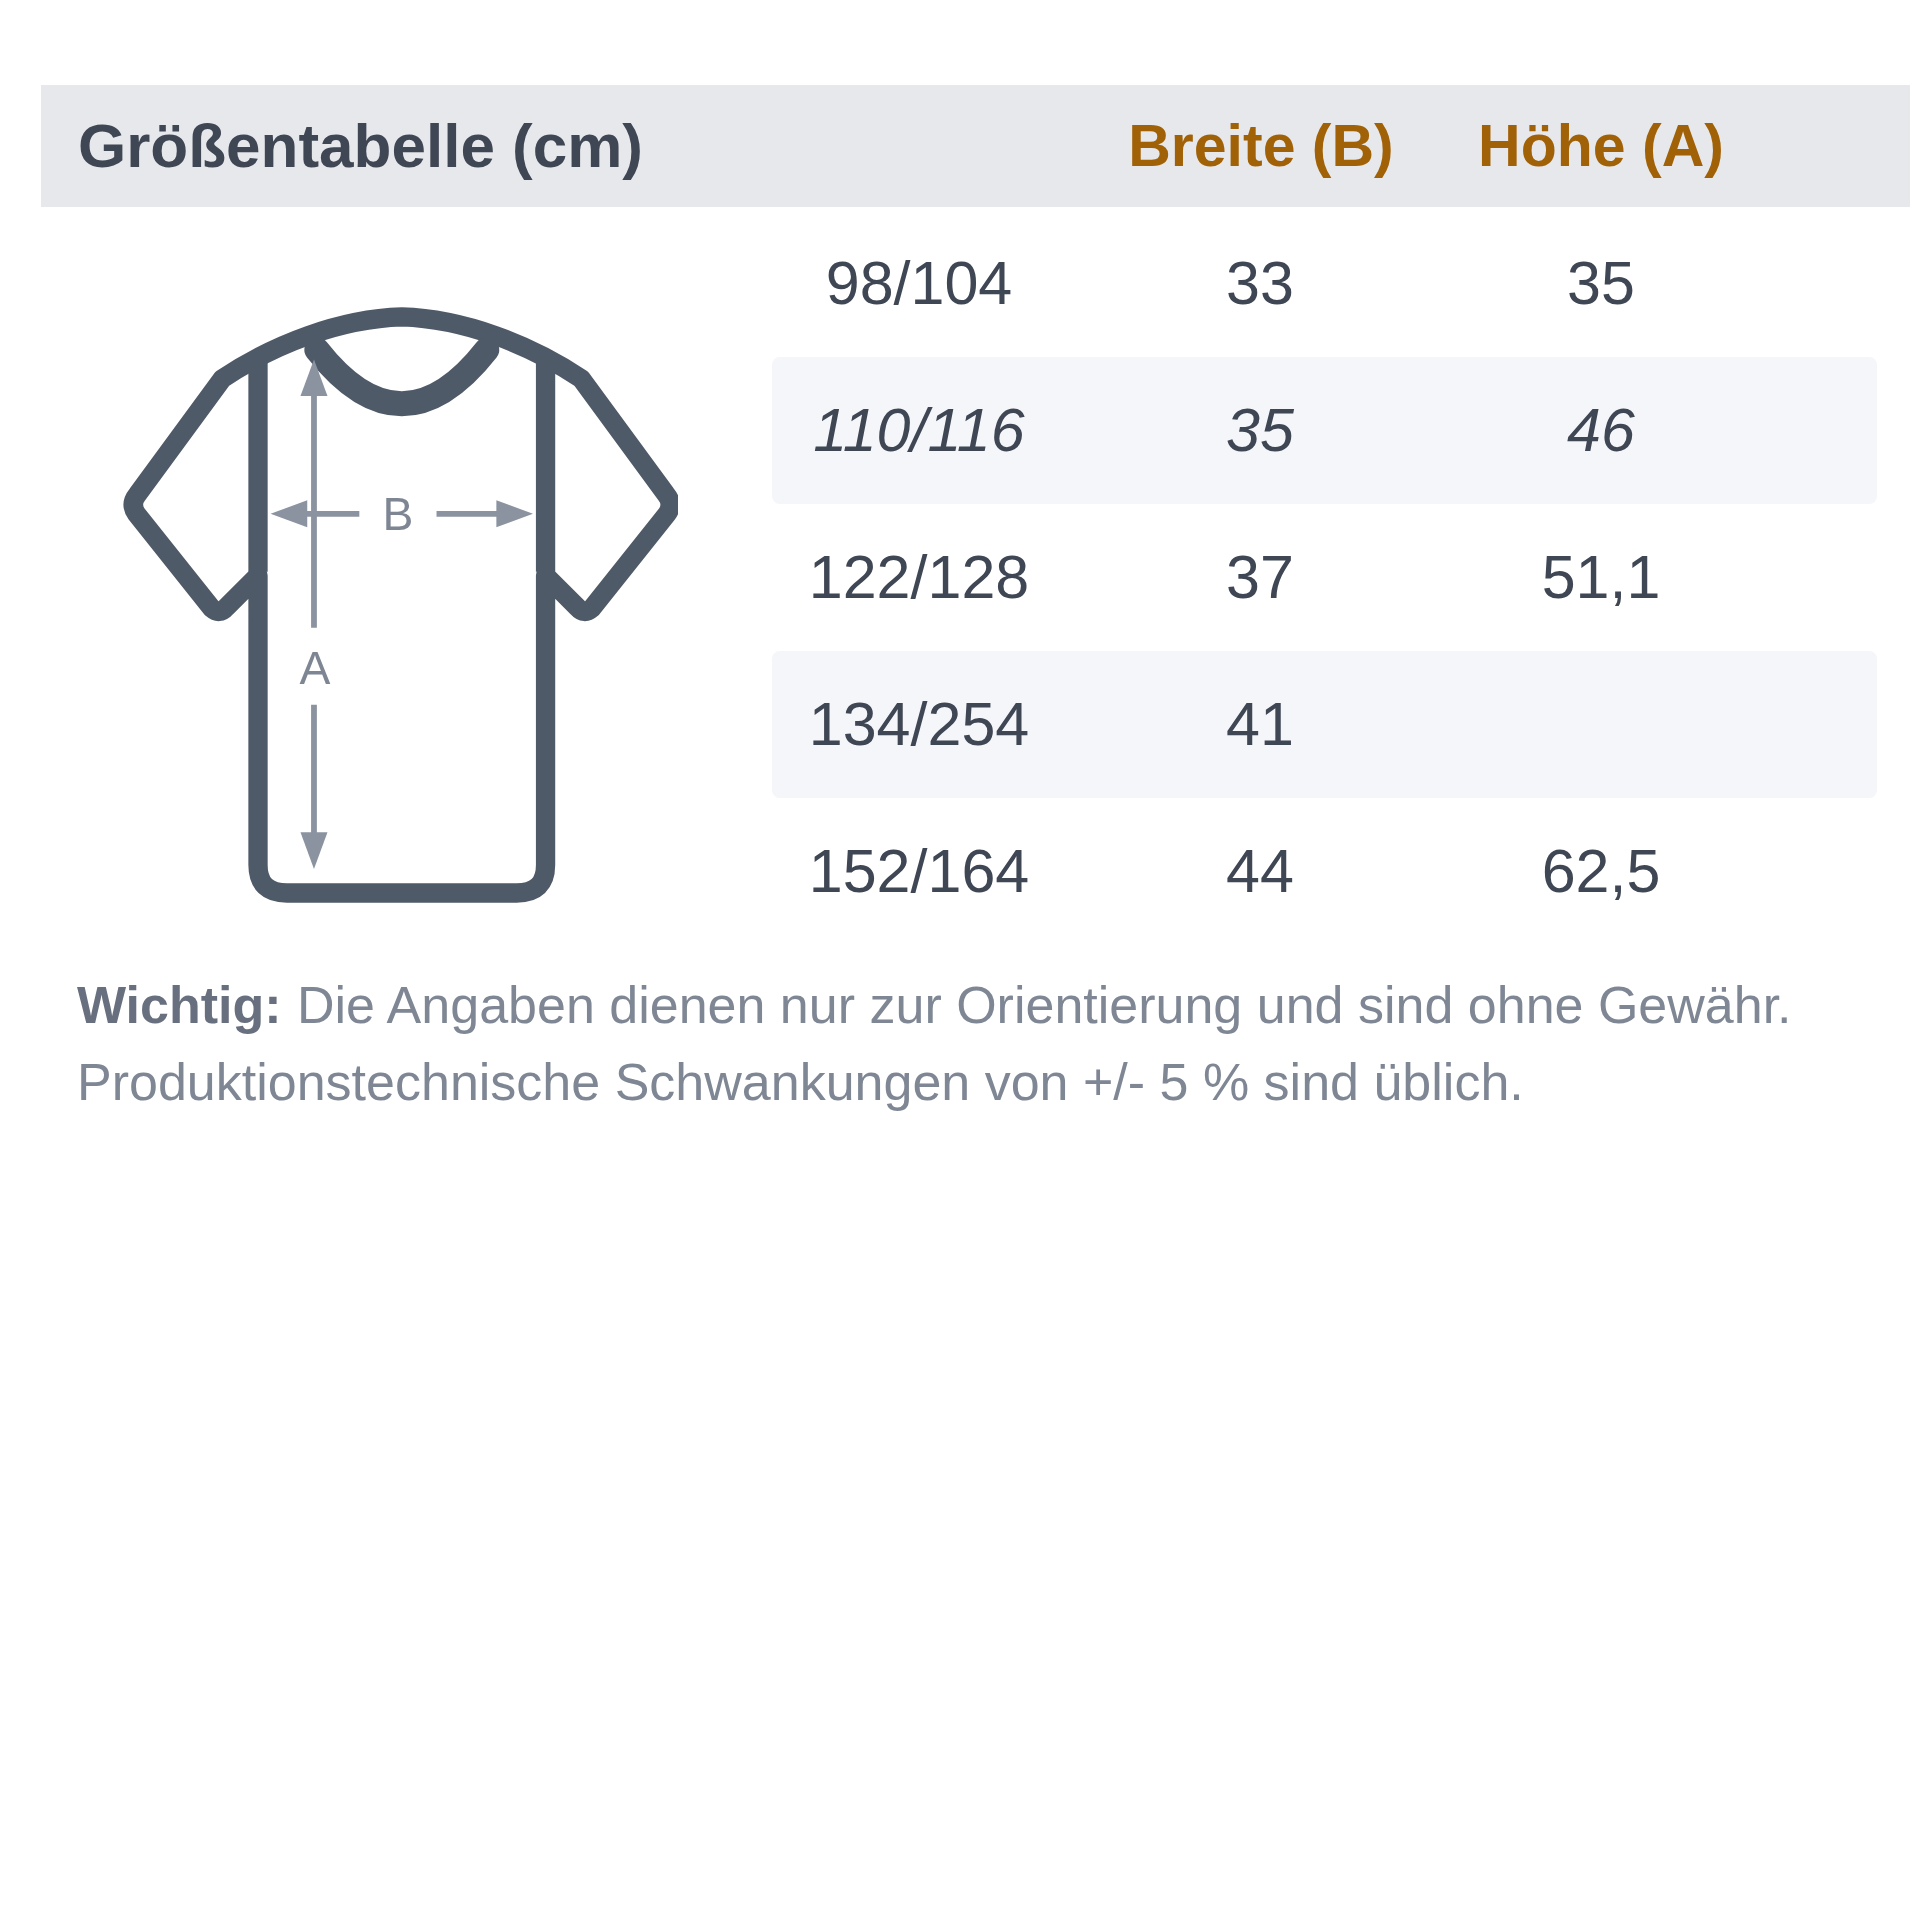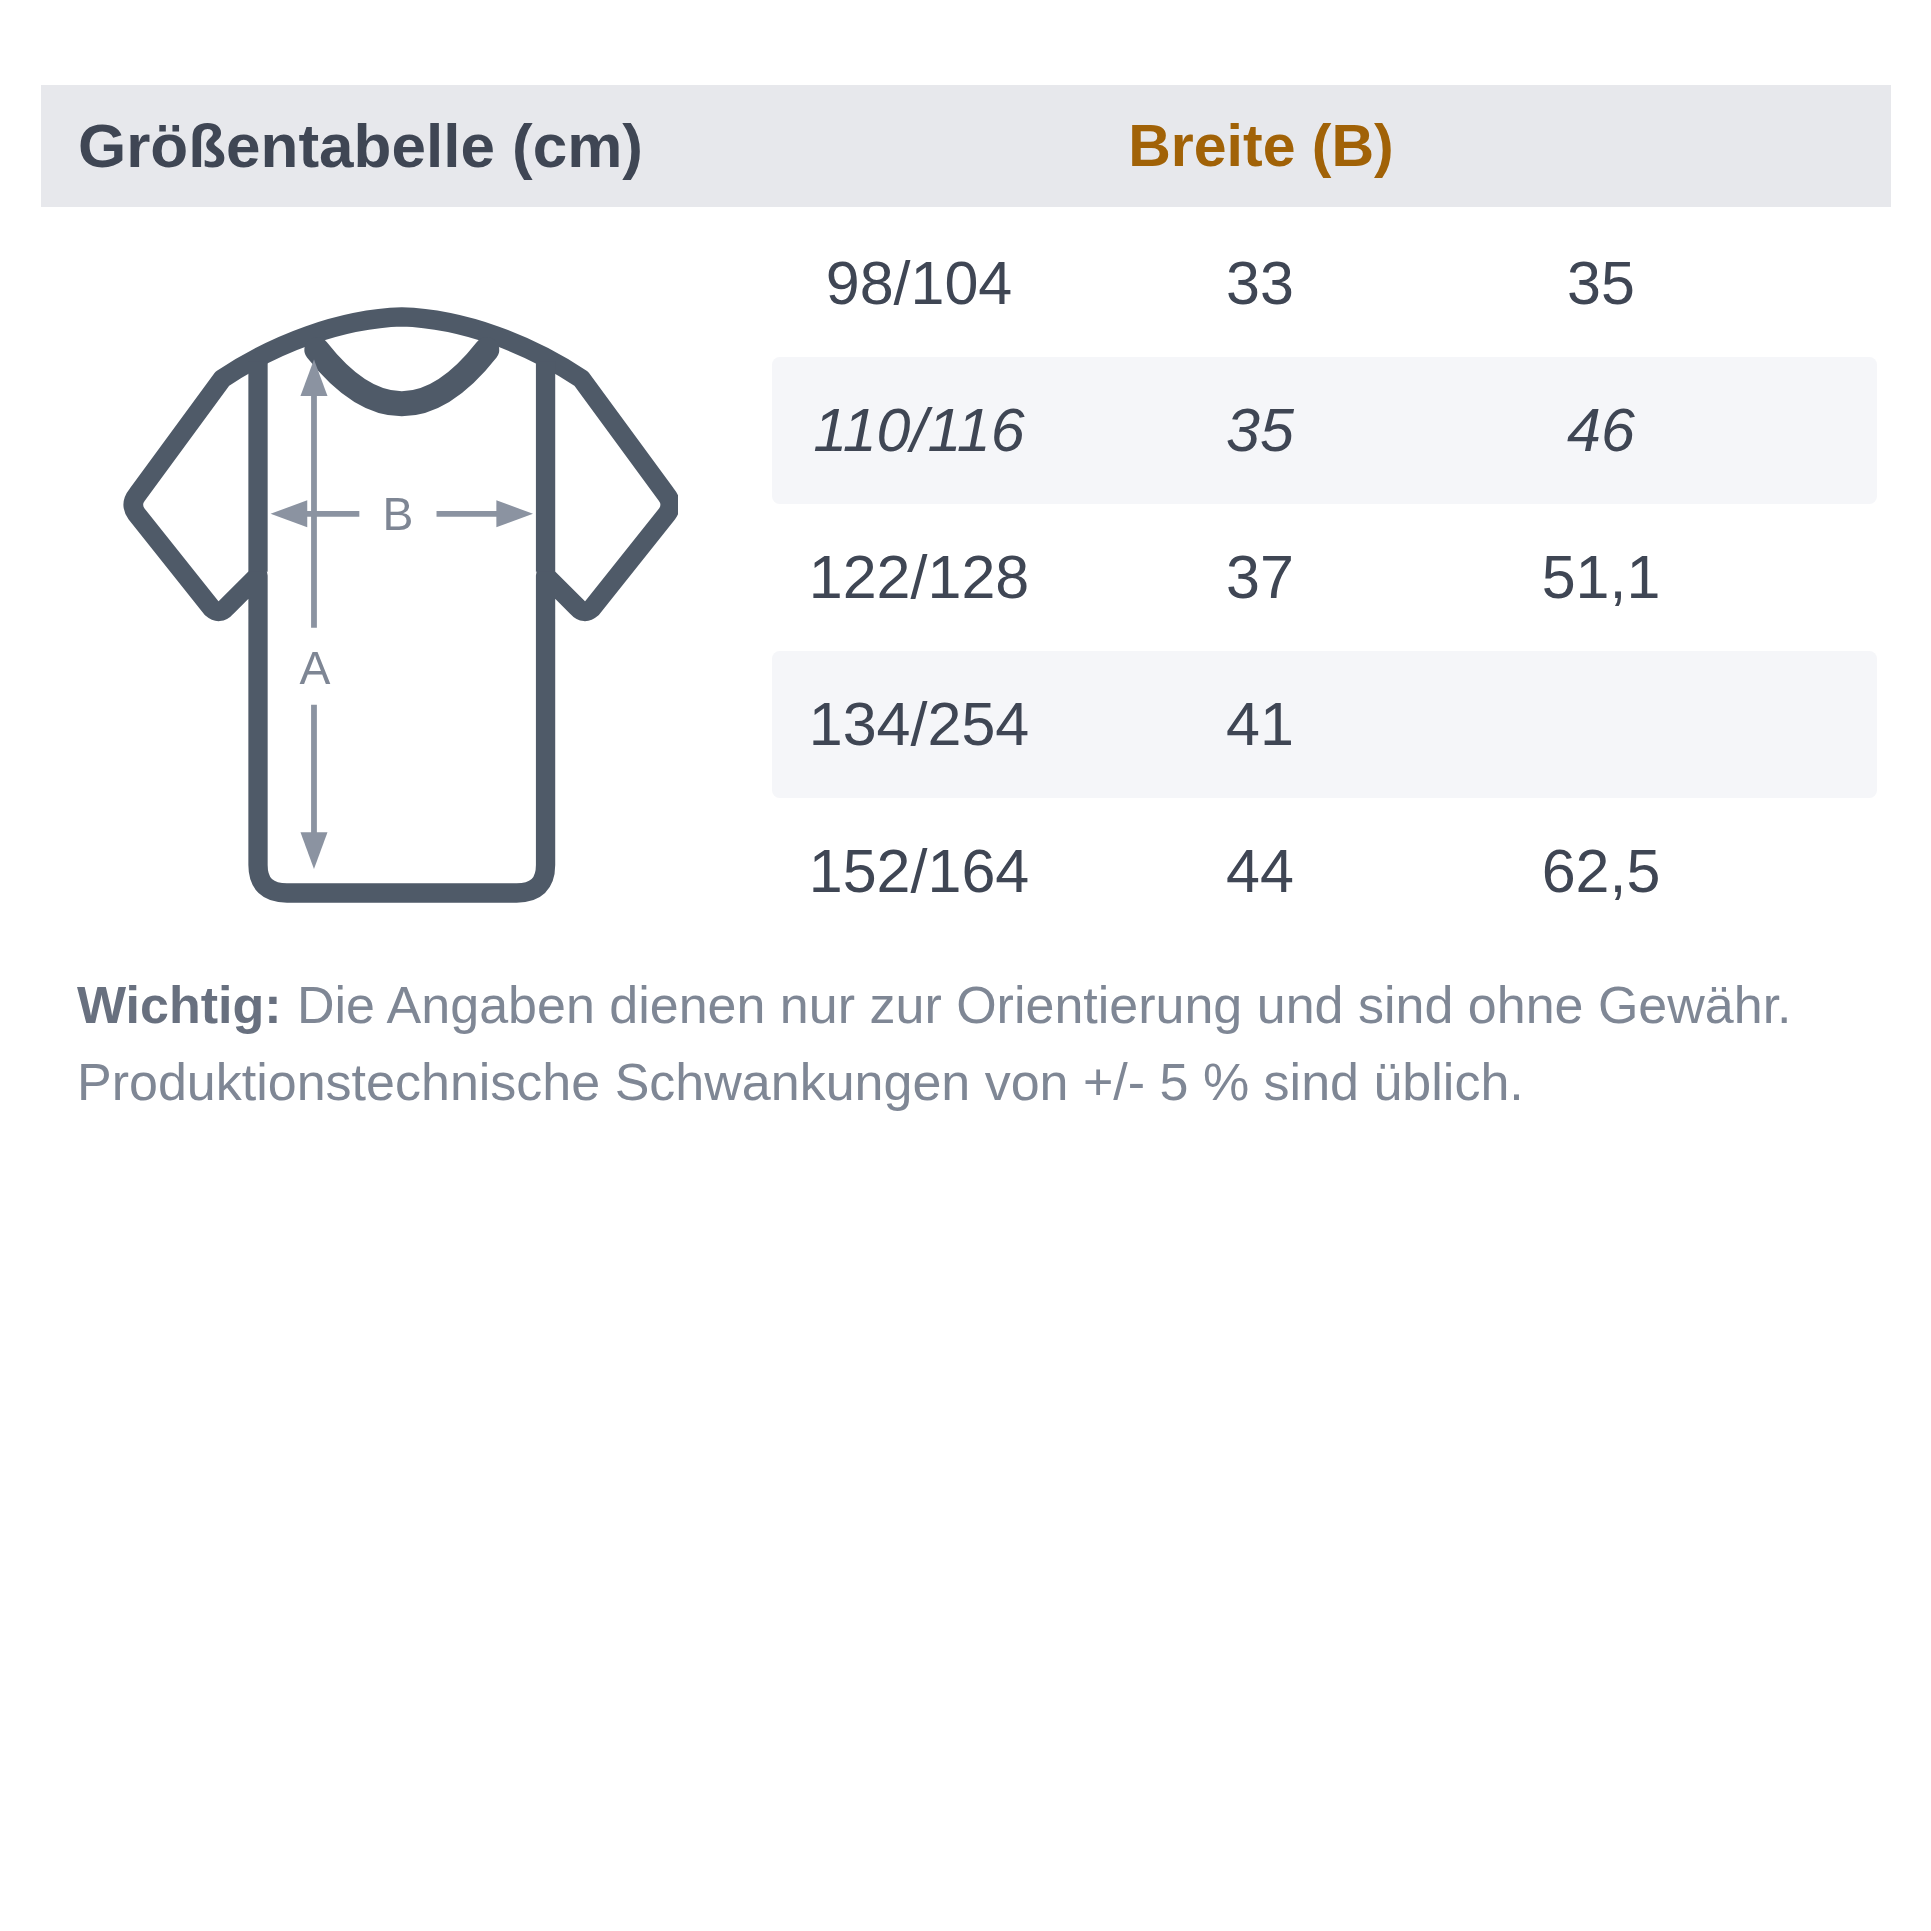--- a/index.html
+++ b/index.html
@@ -16,20 +16,21 @@
     left: 0; top: 0;
     width: 1931px; height: 1931px;
     background: #ffffff;
   }
   
   .header-band {
     position: absolute;
     left: 41px; top: 85px;
     width: 1850px; height: 122px;
     background: #e7e8ec;
+    padding-left: 19px;
   }
   .chart-title {
     position: absolute;
     left: 37px; top: 0;
     height: 122px;
     line-height: 122px;
     font-size: 62px;
     font-weight: bold;
     color: #3f4654;
     white-space: nowrap;
@@ -110,20 +111,21 @@
   .note-line { white-space: nowrap; }
 </style>
 </head>
 <body>
 
 <div class="stage">
 
   <div class="header-band">
     <div class="chart-title">Größentabelle (cm)</div>
     <div class="col-header breite">Breite (B)</div>
+    <div class="col-header hoehe">Höhe (A)</div>
   </div>
 
   <div class="stripe s1"></div>
   <div class="stripe s2"></div>
 
   <div class="t-row r0">
     <span class="cell size">98/104</span>
     <span class="cell breite">33</span>
     <span class="cell hoehe">35</span>
   </div>

